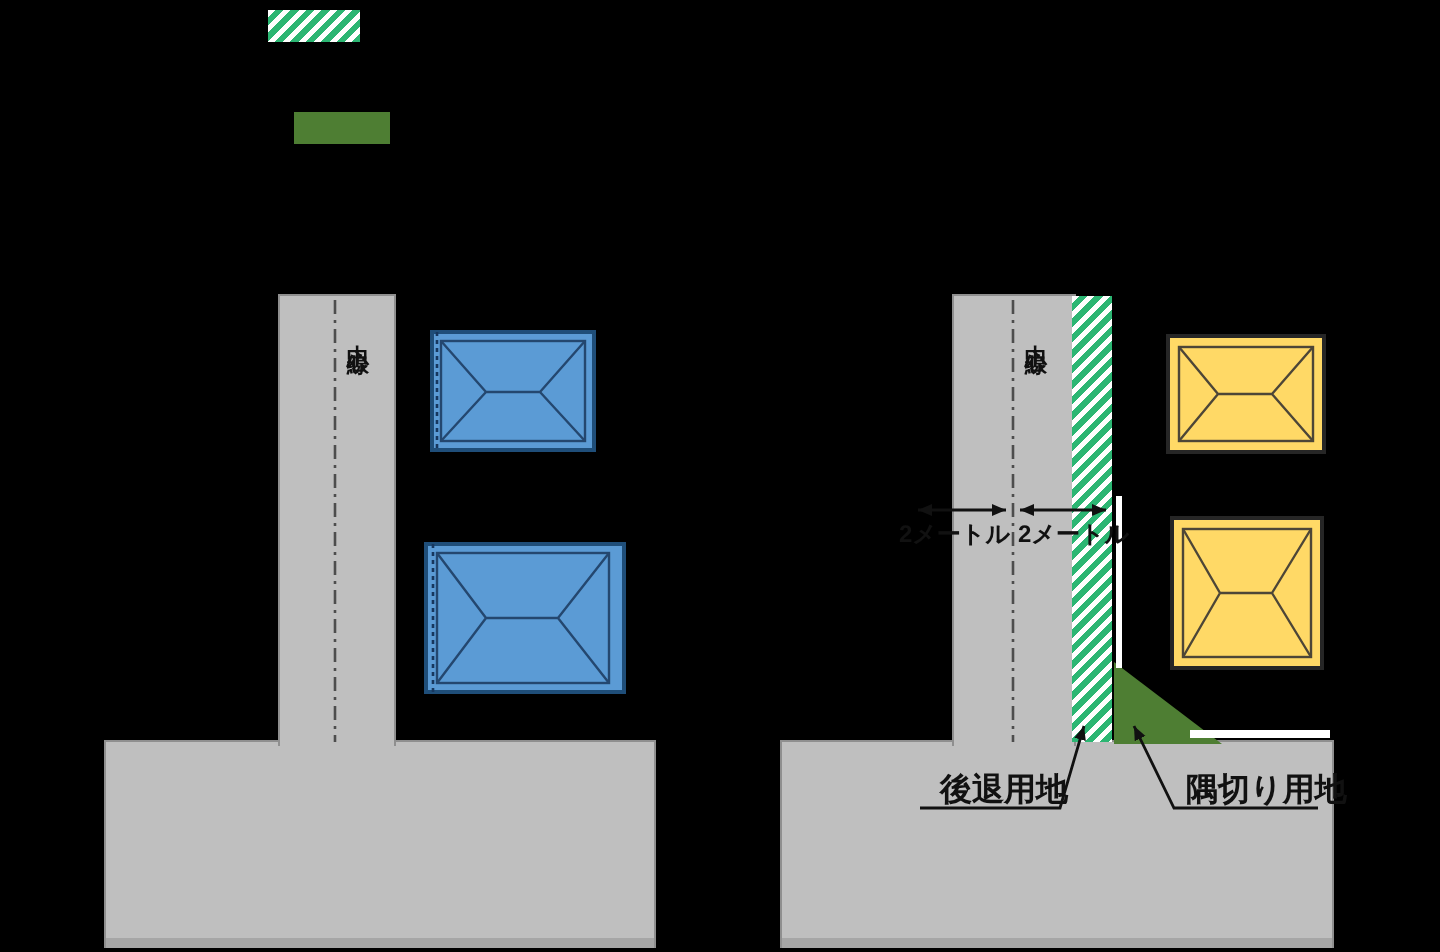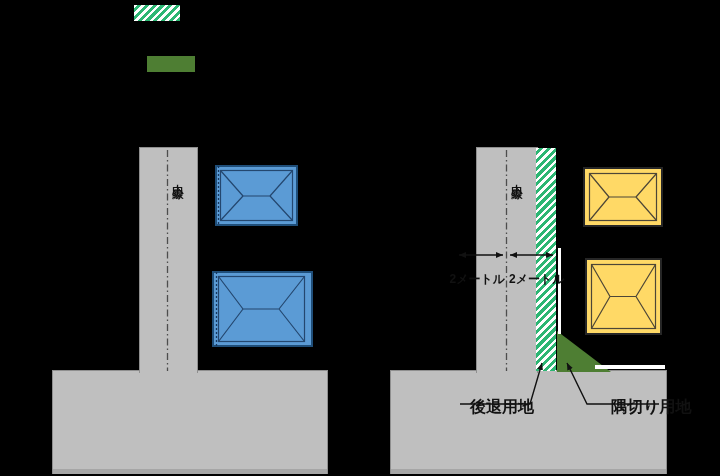--- a/index.html
+++ b/index.html
@@ -37,33 +37,33 @@
   .wall-h{left:595px;top:365px;width:70px;height:4px;background:#fff;z-index:6;}
 
   
   .house{z-index:4;}
   .house-blue-1{left:215px;top:165px;}
   .house-blue-2{left:212px;top:271px;}
   .house-yellow-1{left:583px;top:167px;}
   .house-yellow-2{left:585px;top:258px;}
 
   
-  .jp{color:#111;font-weight:700;margin-top:12px;}
+  .jp{color:#111;font-weight:700;}
   .centerline-label{
     writing-mode:vertical-rl;text-orientation:upright;
     font-size:11px;letter-spacing:2px;line-height:1;z-index:5;
   }
   .cl-left{left:172px;top:163px;}
   .cl-right{left:511px;top:163px;}
   .dim-label{font-size:12px;z-index:7;white-space:nowrap;}
   .dim-left{left:449px;top:259px;width:56px;text-align:right;}
   .dim-right{left:509px;top:259px;}
   .callout-label{font-size:16px;z-index:7;white-space:nowrap;}
   .lbl-setback{left:470px;top:385px;}
-  .lbl-corner{left:611px;top:385px;}
+  .lbl-corner{left:593px;top:385px;}
 
   
   #overlay{position:absolute;left:0;top:0;z-index:5;pointer-events:none;}
 </style>
 </head>
 <body>
 
 <div id="stage">
 
   <div class="abs swatch-hatch"></div>

